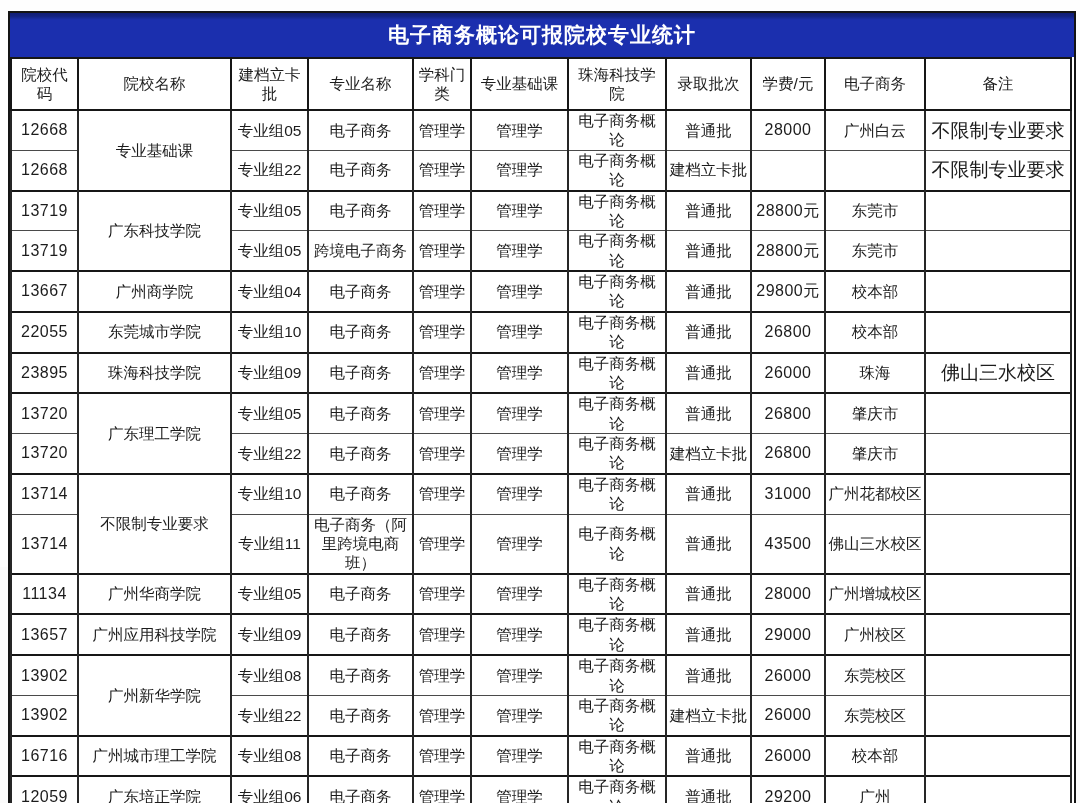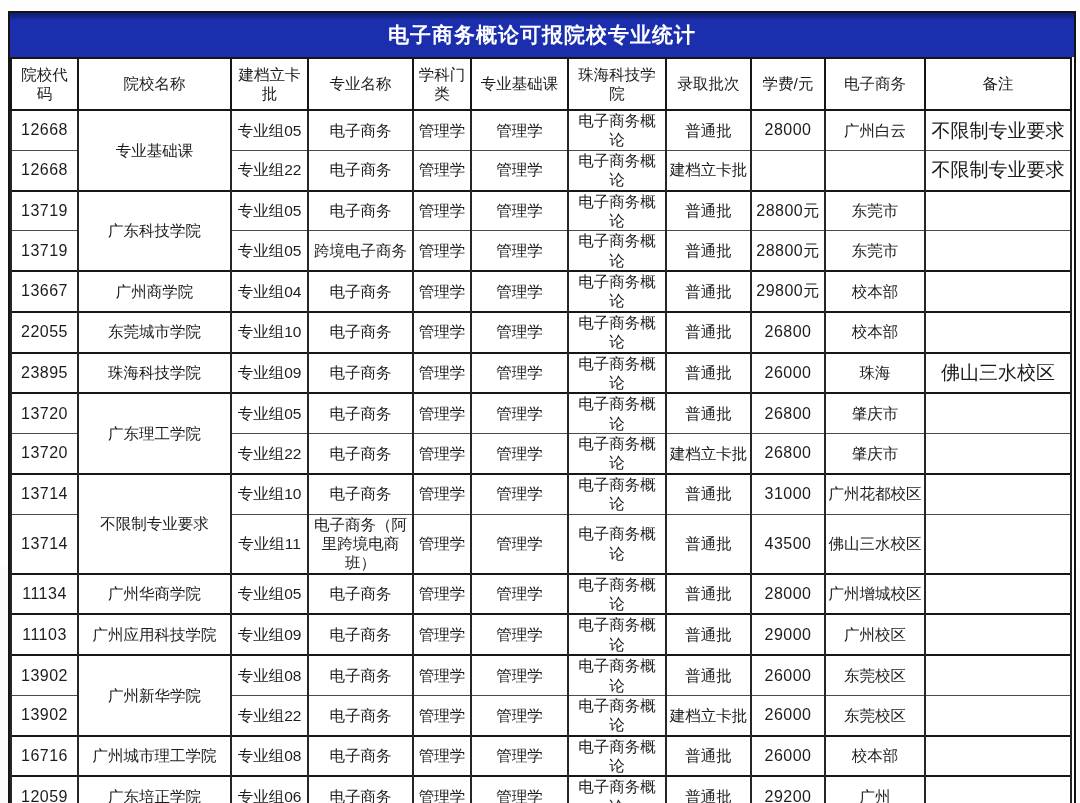--- a/index.html
+++ b/index.html
@@ -235,21 +235,21 @@
             <td class="cell-major-name">电子商务</td>
             <td class="cell-discipline">管理学</td>
             <td class="cell-foundation-course">管理学</td>
             <td class="cell-comprehensive-course">电子商务概论</td>
             <td class="cell-admission-batch">普通批</td>
             <td class="cell-tuition">28000</td>
             <td class="cell-location">广州增城校区</td>
             <td class="cell-note"></td>
           </tr>
           <tr class="r-std group-start">
-            <td class="cell-code">11103</td>
+            <td class="cell-code">13657</td>
             <td class="cell-college-name">广州应用科技学院</td>
             <td class="cell-group-code">专业组09</td>
             <td class="cell-major-name">电子商务</td>
             <td class="cell-discipline">管理学</td>
             <td class="cell-foundation-course">管理学</td>
             <td class="cell-comprehensive-course">电子商务概论</td>
             <td class="cell-admission-batch">普通批</td>
             <td class="cell-tuition">29000</td>
             <td class="cell-location">广州校区</td>
             <td class="cell-note"></td>

